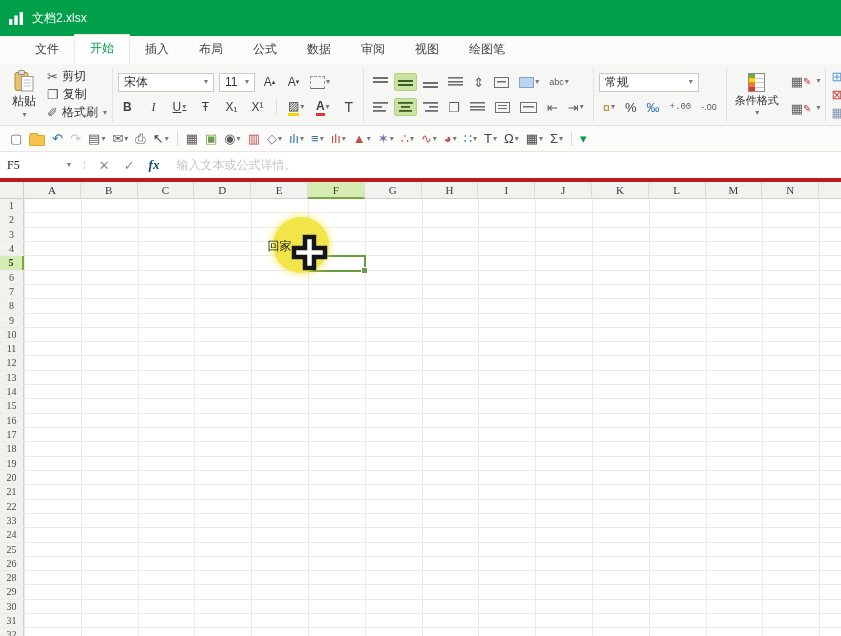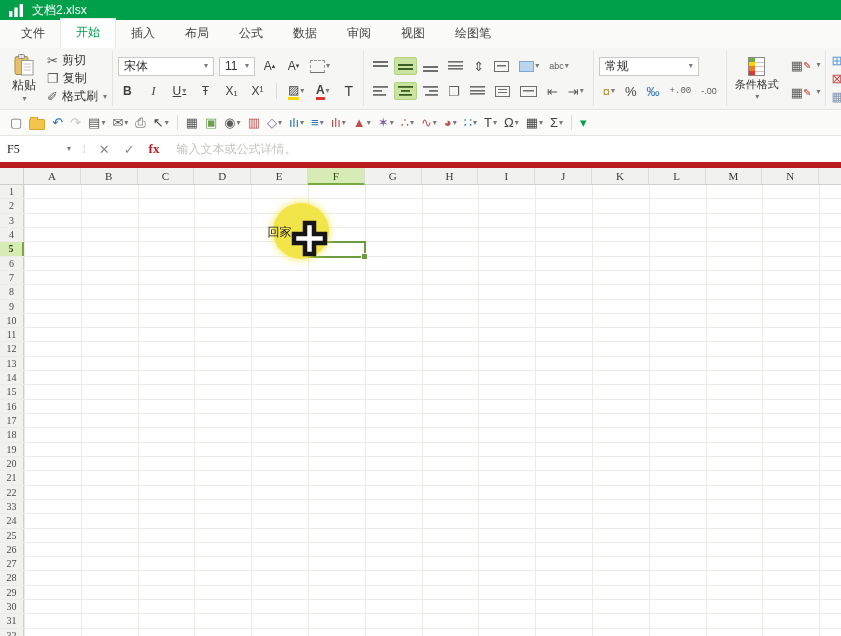--- a/index.html
+++ b/index.html
@@ -1,22 +1,22 @@
 <!DOCTYPE html>
 <html><head>
 <meta charset="utf-8">
 <style>
   html,body{margin:0;padding:0}
   body{width:841px;height:636px;overflow:hidden;background:#fff;
        font-family:"Liberation Sans",sans-serif;font-size:12px;color:#333;position:relative}
   
-  .titlebar{height:20px;background:#00a04a;display:flex;align-items:center;gap:8px;padding-left:9px;color:#fff}
+  .titlebar{height:36px;background:#00a04a;display:flex;align-items:center;gap:8px;padding-left:9px;color:#fff}
   .titlebar .ttl{font-size:12px}
   
-  .tabrow{height:28px;display:flex;align-items:flex-end;background:#fbfbfa;padding-left:6px}
+  .tabrow{height:28px;display:flex;align-items:flex-end;background:#fbfbfa;padding-left:20px}
   .tab{padding:5px 15px 6px;color:#434343;cursor:default;white-space:nowrap}
   .tab.active{background:#fff;color:#00a04a;border:1px solid #e7e7e4;border-bottom:none;padding-bottom:7px}
   
   .ribbon{height:62px;background:#f6f6f4;border-bottom:1px solid #e3e3e0;display:flex;align-items:stretch;padding-left:4px;box-sizing:border-box}
   .rgroup{display:flex;flex-direction:column;justify-content:center;padding:0 5px;flex-shrink:0}
   .vsep{width:1px;background:#e3e3df;margin:3px 0;flex-shrink:0}
   .hrow{display:flex;align-items:center;gap:6px}
   .bigbtn{display:flex;flex-direction:column;align-items:center;justify-content:center;gap:1px;padding:1px 3px}
   .sbtn{display:flex;align-items:center;gap:4px;height:18px;white-space:nowrap}
   .g{color:#5c5c5c;font-size:13px;line-height:1}
@@ -50,25 +50,25 @@
      linear-gradient(#70ad47 0 25%,#ffd200 25% 50%,#ed7d31 50% 75%,#d83931 75%) left/6px 100% no-repeat,
      repeating-linear-gradient(#fff 0 3.6px,#c9c9c5 3.6px 4.6px)}
   .pencil{color:#c0392b;font-size:10px;margin-left:-4px}
   
   .qat{height:25px;background:#fbfbfa;border-bottom:1px solid #e6e6e3;display:flex;align-items:center;padding-left:7px;gap:1px}
   .qbtn{display:flex;align-items:center;padding:1px 3px}
   .vdiv{width:1px;height:15px;background:#ddddda;margin:0 4px}
   .fold{width:14px;height:9px;background:#f3c64b;border:1px solid #d9a62e;border-radius:1px;position:relative;display:inline-block;margin-top:3px}
   .fold::before{content:"";position:absolute;top:-3px;left:0;width:6px;height:2px;background:#f3c64b;border:1px solid #d9a62e;border-bottom:none;border-radius:1px 1px 0 0}
   
-  .fbar{height:26px;display:flex;align-items:center;background:#fff;border-bottom:6px solid #b91c1c}
+  .fbar{height:26px;display:flex;align-items:center;background:#fff;border-bottom:4px solid #b91c1c}
   .namebox{width:64px;display:flex;justify-content:space-between;align-items:center;padding:0 7px;font-family:"Liberation Serif",serif;font-size:12px;color:#222}
   .fdots{color:#c3c3c0;font-size:10px;letter-spacing:1px;margin:0 5px}
   .fico{color:#8a8a8a;font-size:13px;margin:0 7px}
-  .fx{color:#b91c1c;font-weight:bold;font-family:"Liberation Serif",serif;font-size:13px;margin:0 7px}
+  .fx{color:#0c4a6e;font-style:italic;font-weight:bold;font-family:"Liberation Serif",serif;font-size:13px;margin:0 7px}
   .phold{color:#c4c4c0;margin-left:10px}
   
   .grid{position:relative;height:475px;overflow:hidden;background:#fff}
   .colheads{display:flex;height:17px}
   .corner{width:24px;min-width:24px;background:#f1f1ee;border-right:1px solid #cfcfcc;border-bottom:1px solid #cfcfcc;box-sizing:border-box}
   .ch{width:56.8px;min-width:56.8px;box-sizing:border-box;background:#f1f1ee;border-right:1px solid #dbdbd8;border-bottom:1px solid #cfcfcc;text-align:center;font-family:"Liberation Serif",serif;font-size:11px;color:#3a3a3a;line-height:16px}
   .ch.sel{background:#d6ecb4;border-bottom:2px solid #76a93f;color:#2c4d12}
   .grow{height:14.32px;box-sizing:border-box;border-bottom:1px solid #ebebe8;display:flex;
         background:repeating-linear-gradient(90deg,#ebebe8 0 1px,transparent 1px 56.8px);background-position:24px 0}
   .rh{width:24px;min-width:24px;background:#f1f1ee;border-right:1px solid #cfcfcc;box-sizing:border-box;text-align:center;font-family:"Liberation Serif",serif;font-size:10px;color:#4a4a4a;line-height:13px}
@@ -525,23 +525,20 @@
       <div class="grow">
         <span class="rh">24</span>
       </div>
       <div class="grow">
         <span class="rh">25</span>
       </div>
       <div class="grow">
         <span class="rh">26</span>
       </div>
       <div class="grow">
-        <span class="rh">27</span>
-      </div>
-      <div class="grow">
         <span class="rh">28</span>
       </div>
       <div class="grow">
         <span class="rh">29</span>
       </div>
       <div class="grow">
         <span class="rh">30</span>
       </div>
       <div class="grow">
         <span class="rh">31</span>

